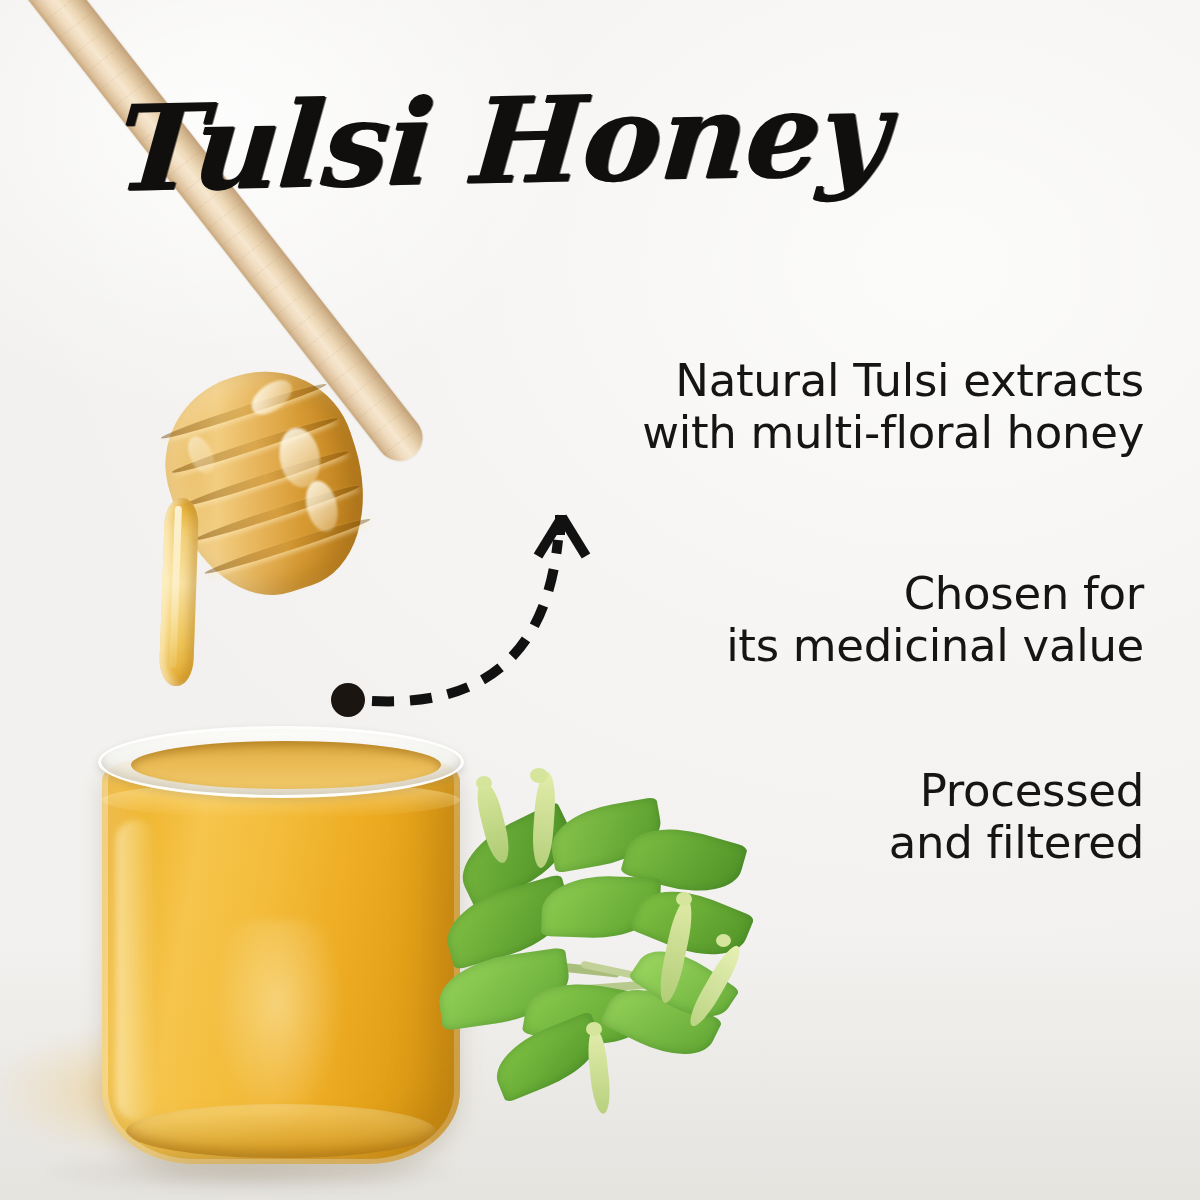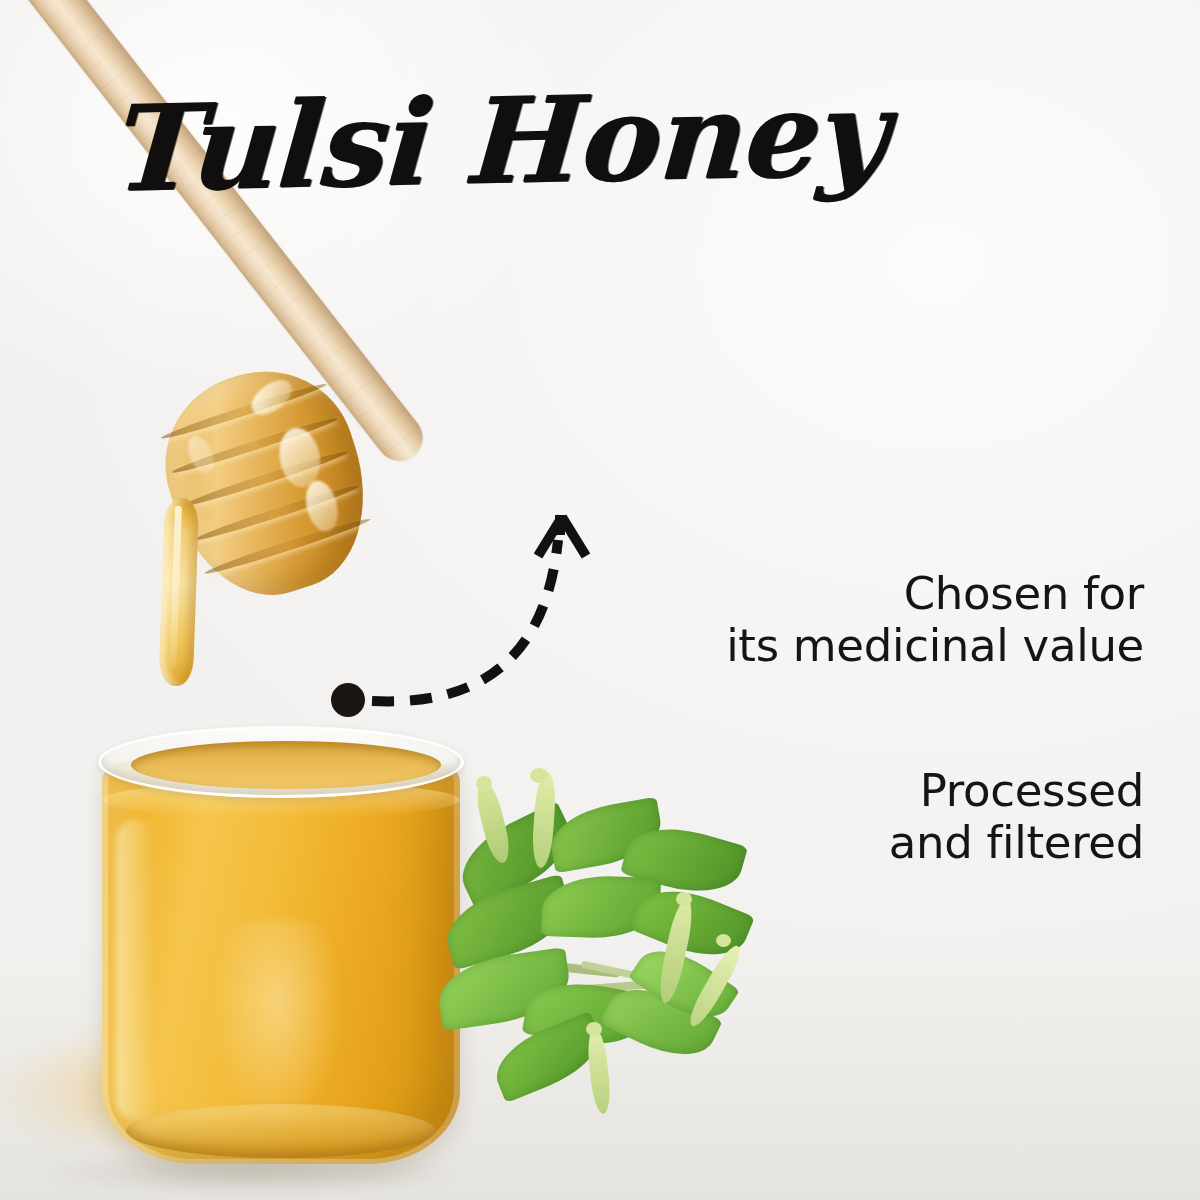--- a/index.html
+++ b/index.html
@@ -305,20 +305,24 @@
     <path d="M 372 701 C 470 706 545 668 558 540" fill="none" stroke="#111111" stroke-width="10" stroke-linecap="butt" stroke-dasharray="22 16"></path>
     <g stroke="#111111" stroke-width="10" stroke-linecap="butt" fill="none">
       <path d="M 562 517 L 538 556"></path>
       <path d="M 562 517 L 586 556"></path>
       <path d="M 560 515 L 560 540" stroke-dasharray="20 14"></path>
     </g>
   </svg>
 
   <div class="title">Tulsi Honey</div>
 
+  <div class="feature" id="feat-1">
+    <span class="ln">Natural Tulsi extracts</span>
+    <span class="ln">with multi-floral honey</span>
+  </div>
 
   <div class="feature" id="feat-3">
     <span class="ln">Processed</span>
     <span class="ln">and filtered</span>
   </div>
 
   <div class="feature" id="feat-2">
     <span class="ln">Chosen for</span>
     <span class="ln">its medicinal value</span>
   </div>

